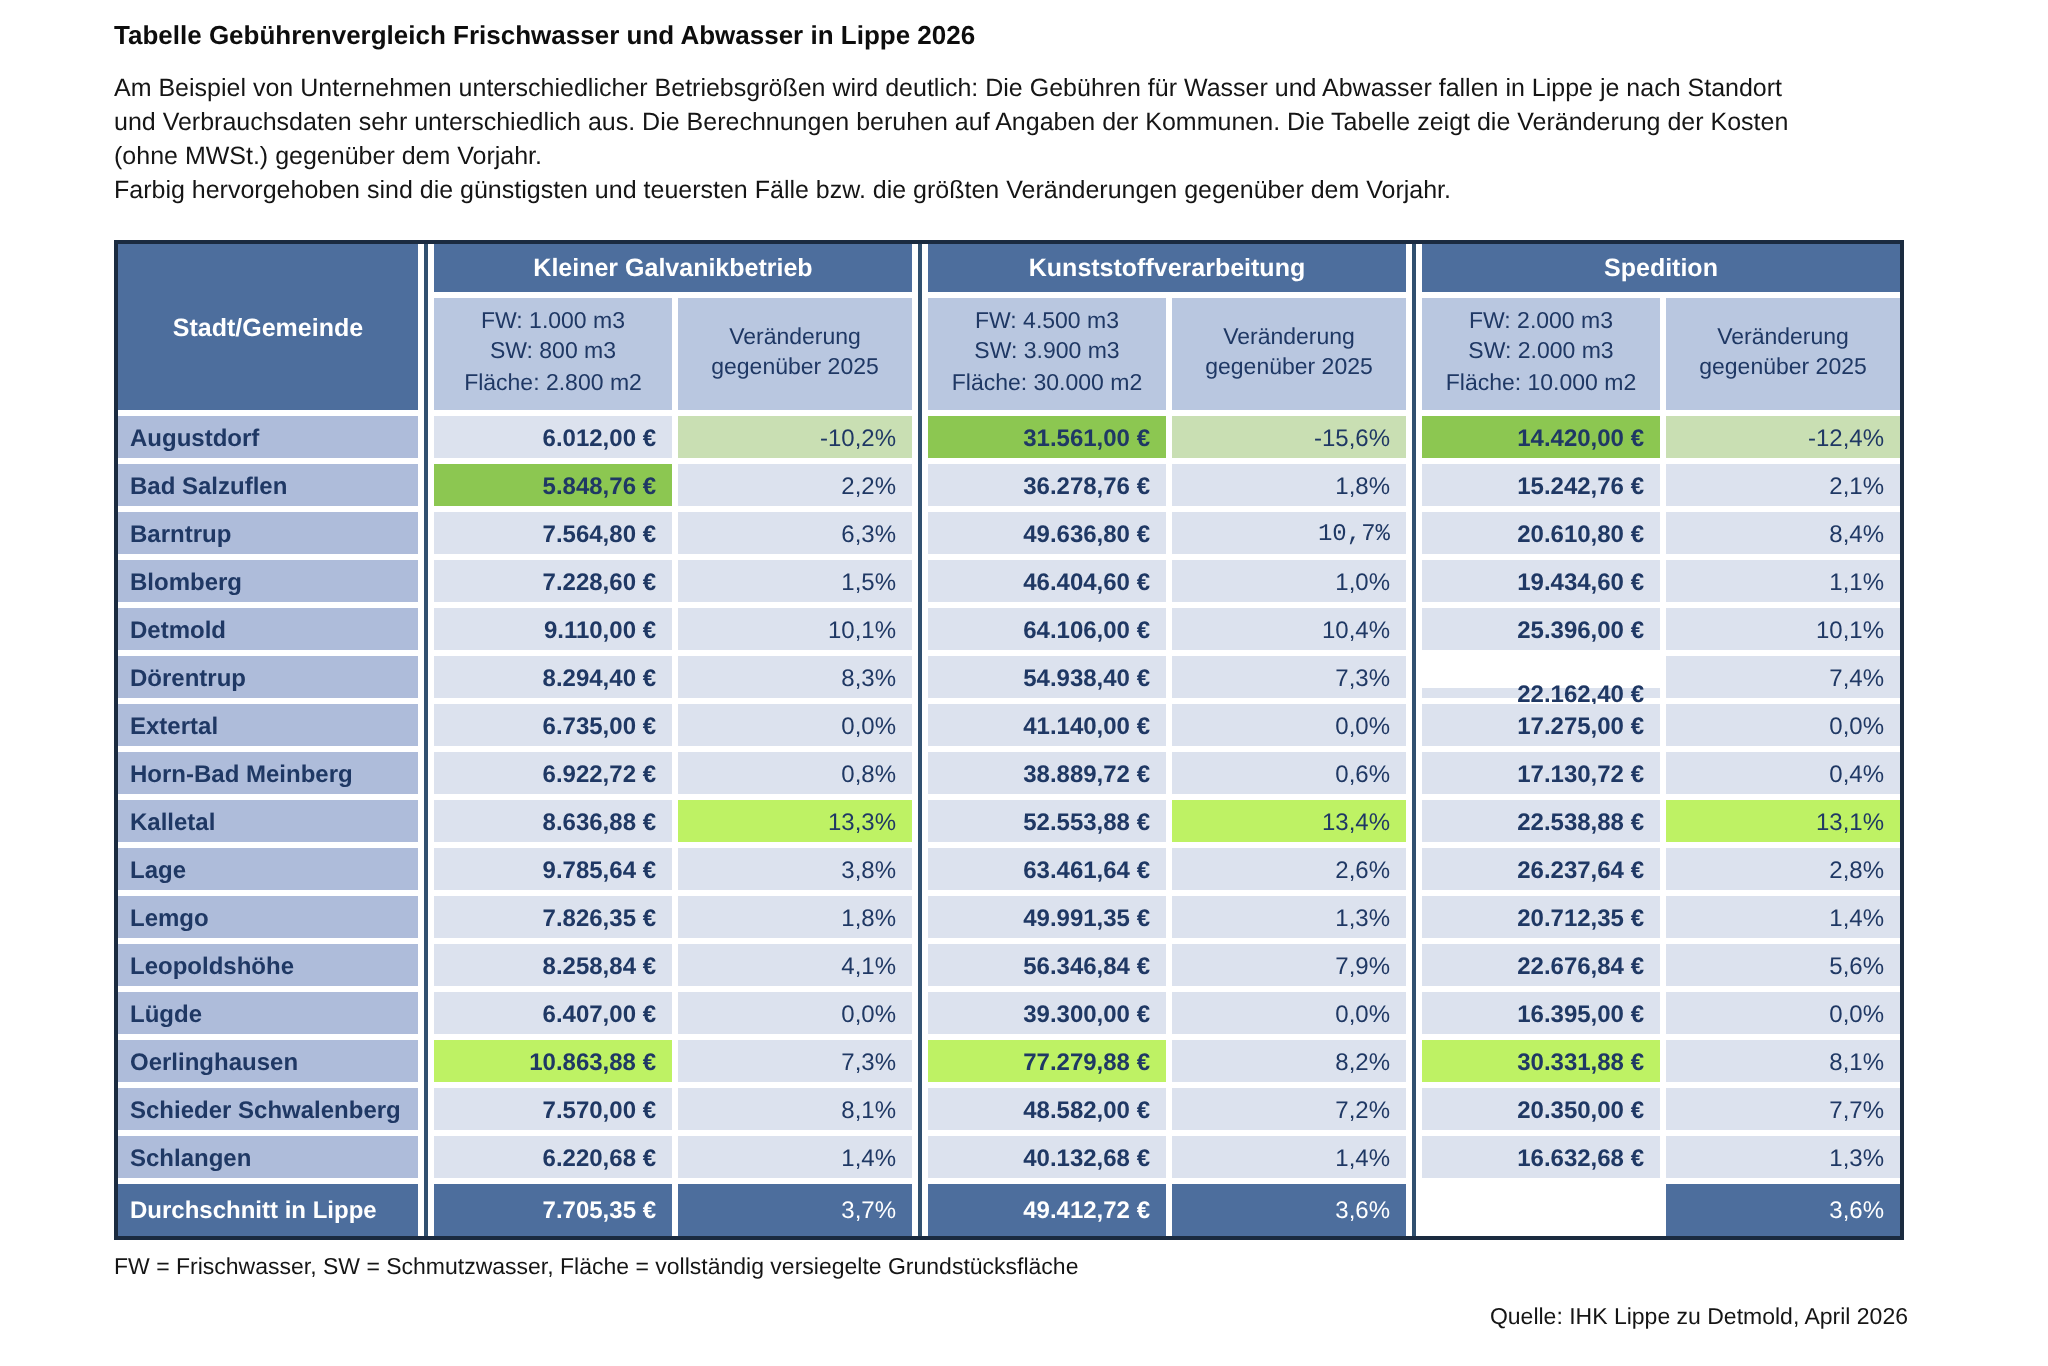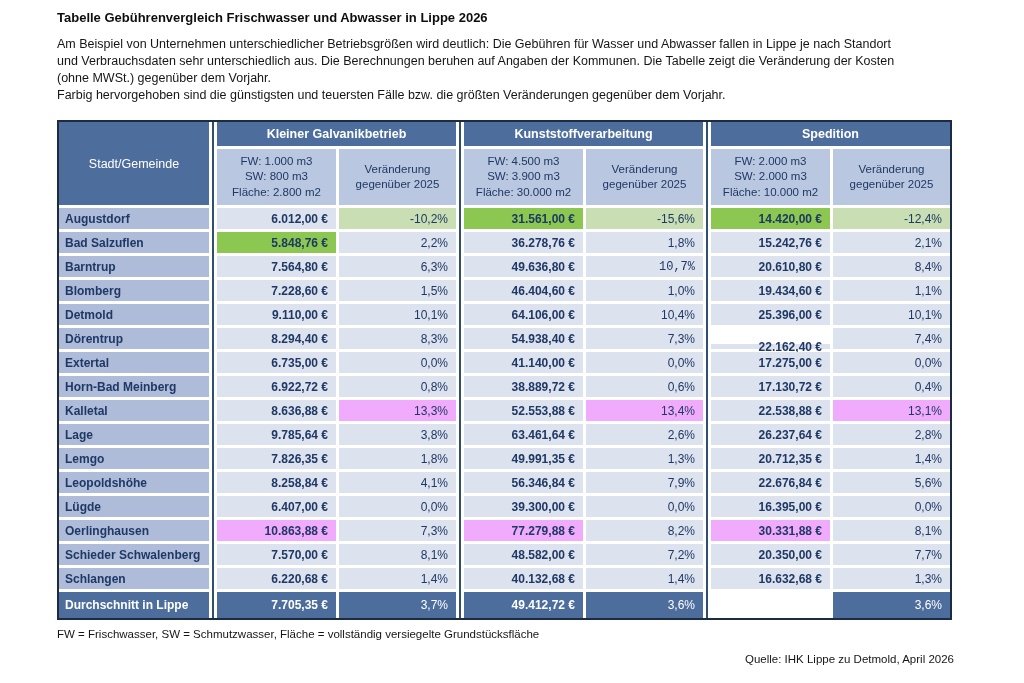--- a/index.html
+++ b/index.html
@@ -7,30 +7,30 @@
   .page{position:relative;width:1024px;height:683px;background:#fff;}
   .title{position:absolute;left:57px;top:10px;font-size:13px;font-weight:bold;color:#0d0d0d;}
   .intro{position:absolute;left:57px;top:36px;width:910px;font-size:12.5px;line-height:1.36;
     color:#151515;white-space:pre-line;}
   .tbl{position:absolute;left:57px;top:120px;display:grid;
     grid-template-columns:150px 2px 119px 117px 2px 119px 117px 2px 119px 117px;
     grid-template-rows:24px 56px repeat(16,21px) 26px;
     gap:3px;background:#fff;border:2px solid #1b2b40;}
   .c{display:flex;align-items:center;font-size:12px;color:#1f3864;}
   .sep{background:#31506f;}
-  .corner{background:#4d6e9d;color:#fff;font-weight:normal;justify-content:center;font-size:12.5px;}
+  .corner{background:#4d6e9d;color:#fff;font-weight:bold;justify-content:center;font-size:12.5px;}
   .band{background:#4d6e9d;color:#fff;font-weight:bold;justify-content:center;font-size:12.5px;}
   .sub{background:#b9c7e0;justify-content:center;text-align:center;white-space:pre-line;
     font-size:11.5px;line-height:1.32;}
   .city{background:#aebcda;font-weight:bold;padding-left:6px;}
   .val{background:#dce2ee;justify-content:flex-end;padding-right:8px;}
   .euro{font-weight:bold;}
   .g{background:#8cc751;}
   .lg{background:#c9dfb3;}
-  .r{background:#f0abfc;}
+  .r{background:#bef264;}
   .avg{background:#4d6e9d;color:#fff;}
   .legend{position:absolute;left:57px;top:627px;font-size:11.5px;line-height:1.38;color:#151515;}
   .source{position:absolute;top:653px;left:57px;width:897px;text-align:right;font-size:11.5px;color:#151515;}
 </style>
 </head>
 <body>
 
 <div class="page">
   <div class="title">Tabelle Gebührenvergleich Frischwasser und Abwasser in Lippe 2026</div>
   <div class="intro">Am Beispiel von Unternehmen unterschiedlicher Betriebsgrößen wird deutlich: Die Gebühren für Wasser und Abwasser fallen in Lippe je nach Standort

